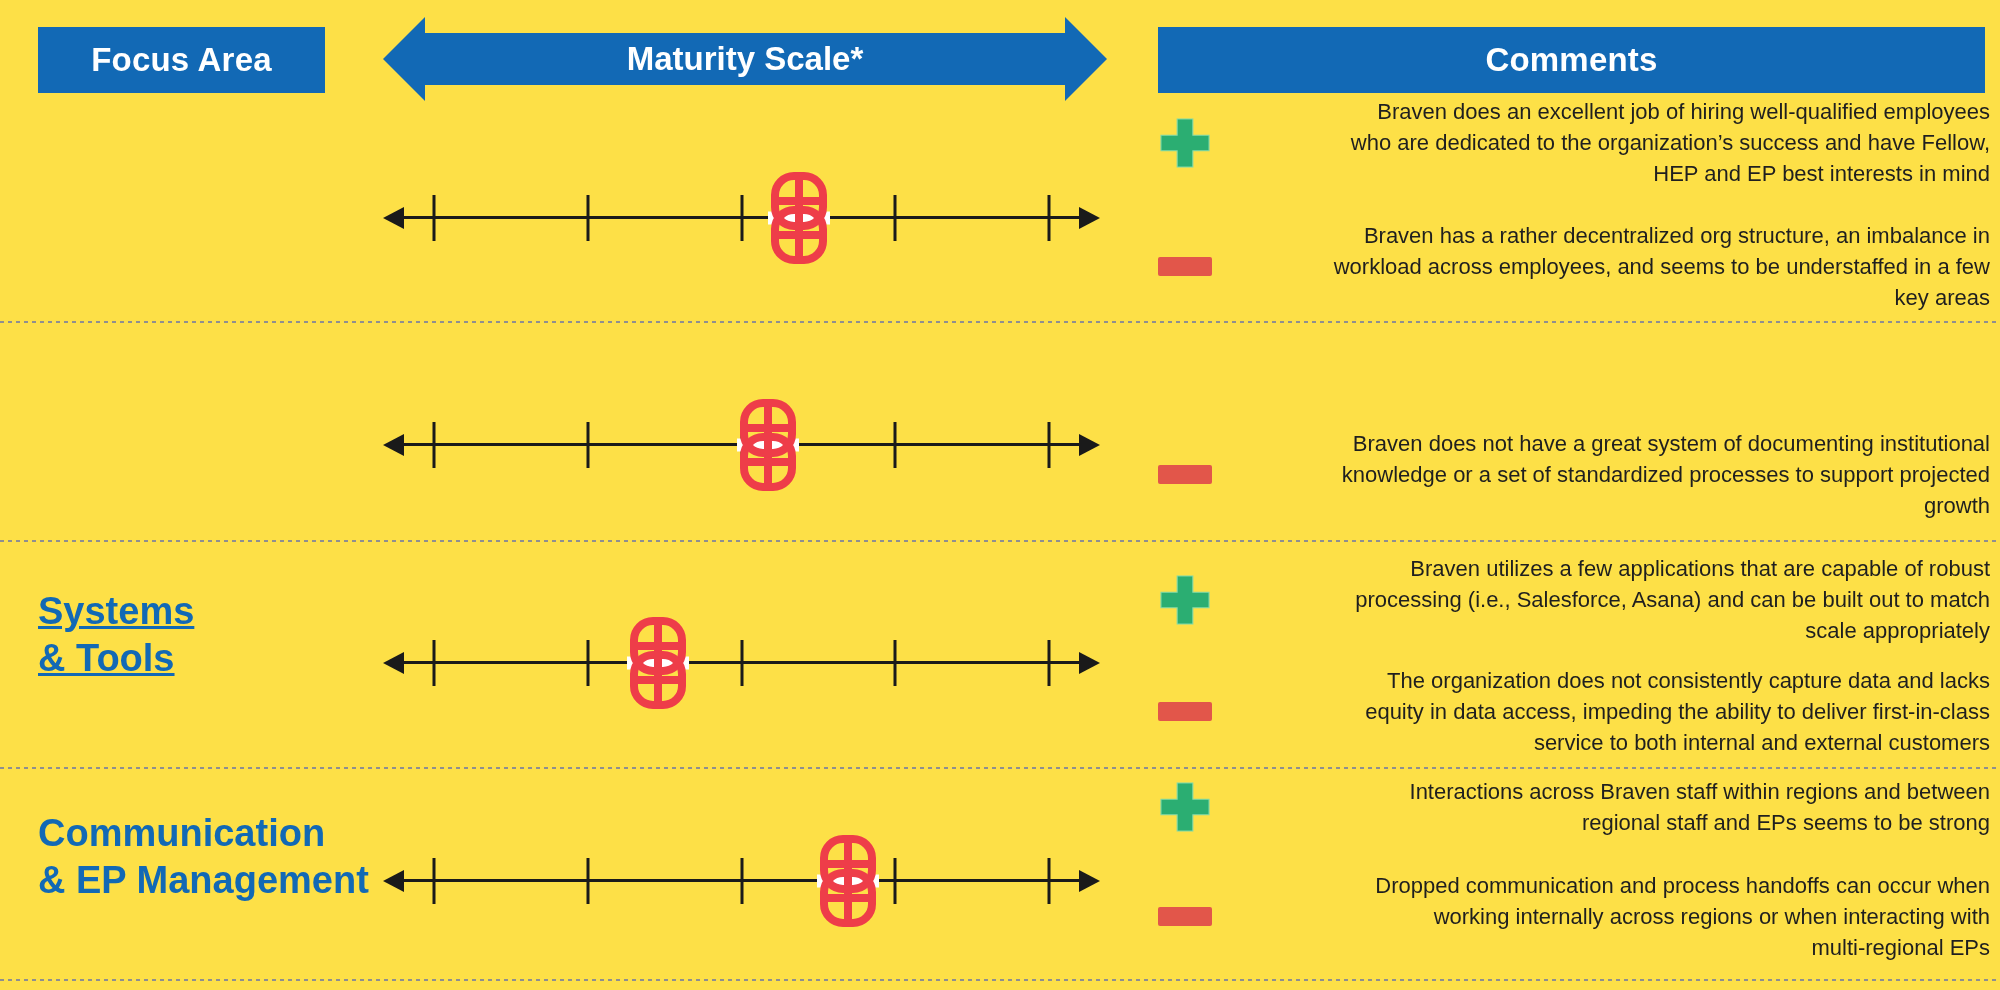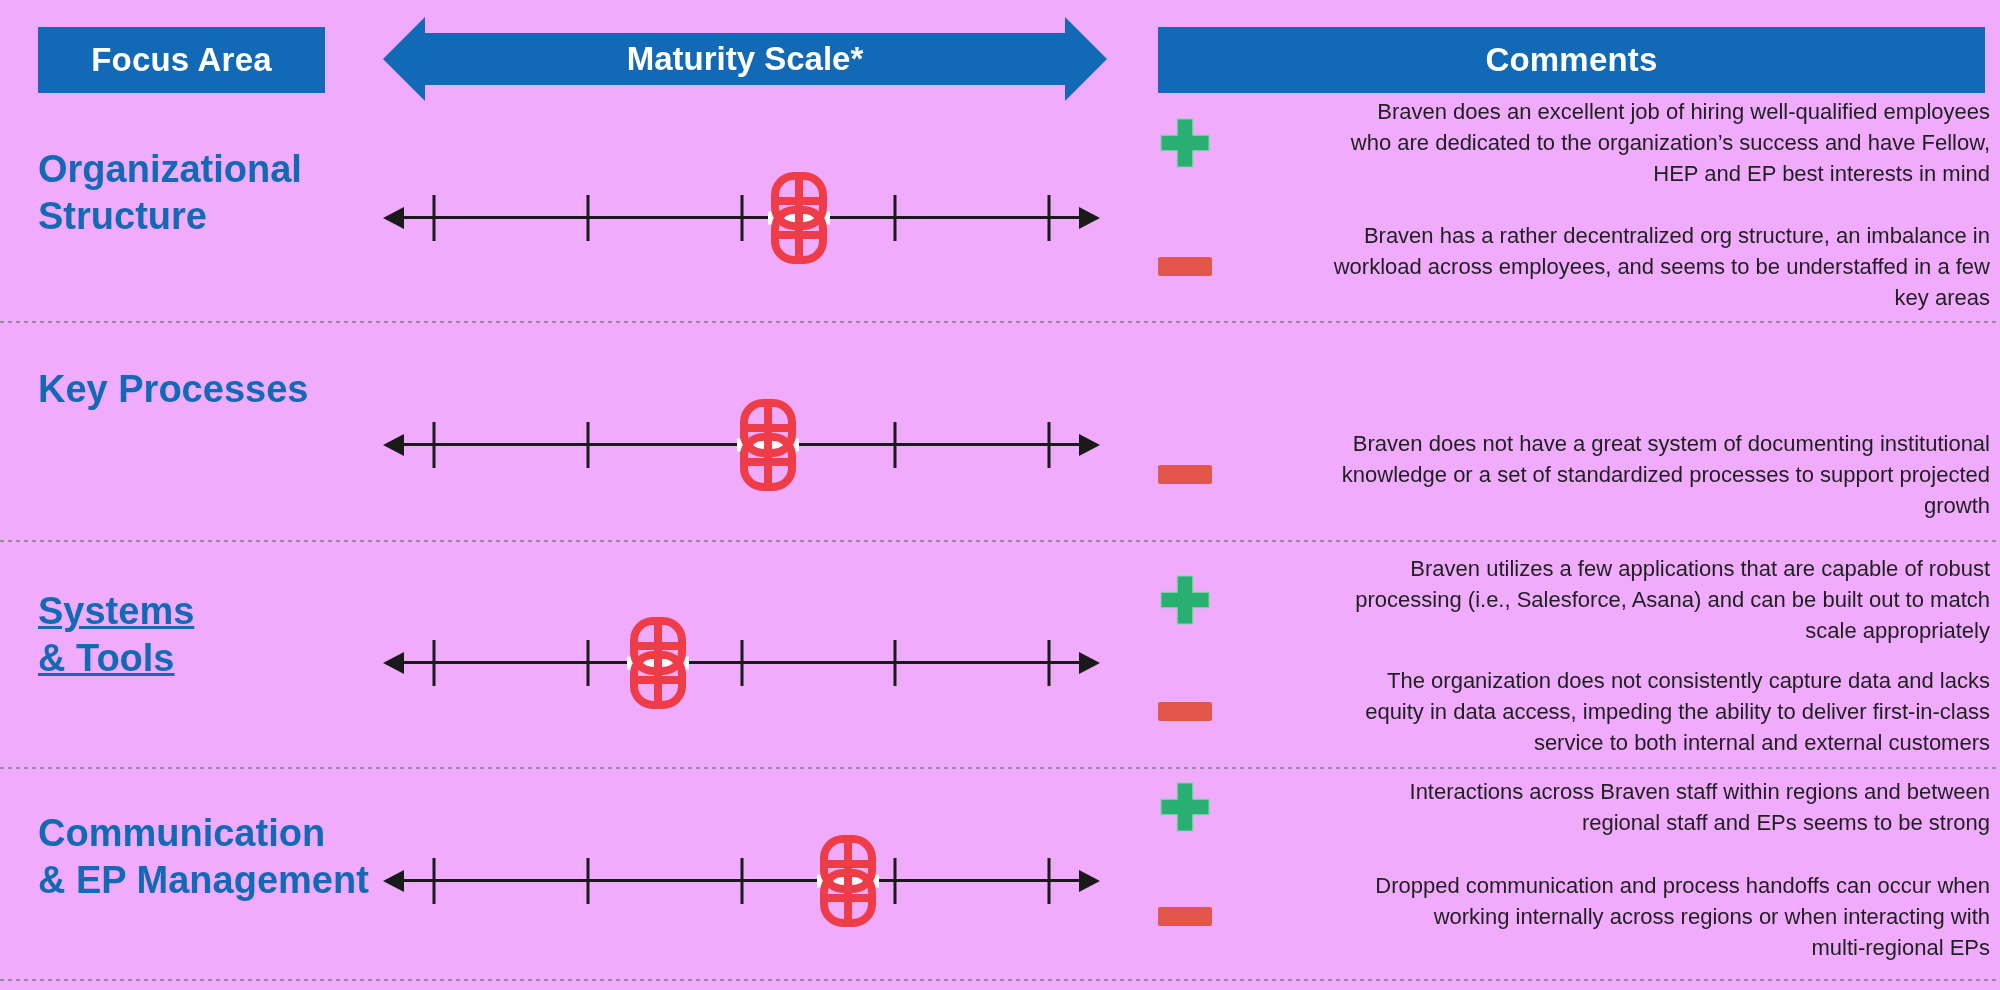--- a/index.html
+++ b/index.html
@@ -1,17 +1,17 @@
 <!DOCTYPE html>
 <html><head>
 <meta charset="utf-8">
 <style>
   html,body{margin:0;padding:0;background:#fff;}
   .stage{
-    position:relative;width:2000px;height:990px;background:#f0abfc;overflow:hidden;
+    position:relative;width:2000px;height:990px;background:#fde047;overflow:hidden;
     font-family:"Liberation Sans",sans-serif;
   }
   
   .hdr-box{
     position:absolute;top:27px;height:66px;background:#1269B5;color:#fff;
     display:flex;align-items:center;justify-content:center;
     font-size:33px;font-weight:bold;letter-spacing:.2px;
   }
   .hdr-focus{left:38px;width:287px;}
   .hdr-comments{left:1158px;width:827px;}
@@ -75,22 +75,20 @@
     <span>Focus Area</span>
   </div>
   <div class="hdr-arrow">
     <span>Maturity Scale*</span>
   </div>
   <div class="hdr-box hdr-comments">
     <span>Comments</span>
   </div>
 
   <div class="row" style="top:100px;height:222px;">
-    <div class="row-label" style="top:46px;">Organizational
-Structure</div>
     <div class="scale" style="top:70px;">
       <div class="axis"></div>
       <div class="arrhead left"></div>
       <div class="arrhead right"></div>
       <div class="tick t1"></div>
       <div class="tick t2"></div>
       <div class="tick t3"></div>
       <div class="tick t4"></div>
       <div class="tick t5"></div>
       <svg class="marker" viewBox="0 0 64 96" style="left: 58%;">
@@ -112,21 +110,20 @@
           <div class="minus-bar" style="background: rgb(226, 86, 74);"></div>
         </div>
       <div class="entry-text">Braven has a rather decentralized org structure, an imbalance in
 workload across employees, and seems to be understaffed in a few
 key areas</div>
     </div>
   </div>
   <div class="divider" style="top:321px;"></div>
 
   <div class="row" style="top:322px;height:219px;">
-    <div class="row-label" style="top:44px;">Key Processes</div>
     <div class="scale" style="top:75px;">
       <div class="axis"></div>
       <div class="arrhead left"></div>
       <div class="arrhead right"></div>
       <div class="tick t1"></div>
       <div class="tick t2"></div>
       <div class="tick t3"></div>
       <div class="tick t4"></div>
       <div class="tick t5"></div>
       <svg class="marker" viewBox="0 0 64 96" style="left: 53.7%;">

